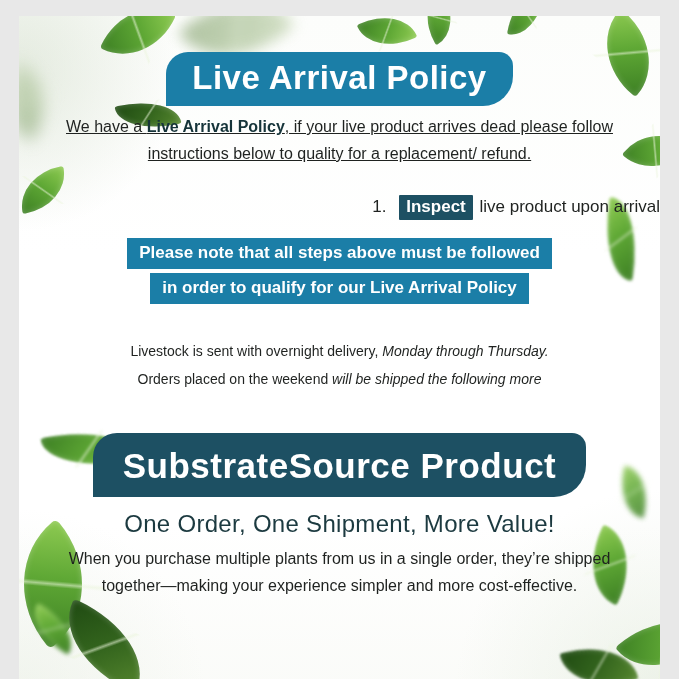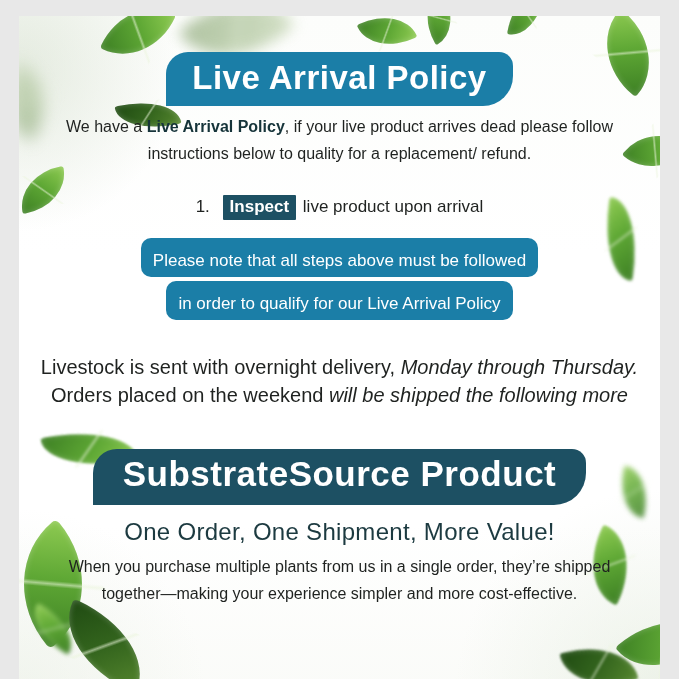--- a/index.html
+++ b/index.html
@@ -33,38 +33,38 @@
   .leaf.dark{background:linear-gradient(135deg,#55862e 0%,#33641d 50%,#1f4a12 100%);}
   .leaf.soft{background:linear-gradient(135deg,#b9cda4 0%,#93b07c 60%,#7b9a64 100%);}
   
   .ribbon{
     width:fit-content;margin:0 auto;color:#fff;font-weight:bold;
     background:var(--banner-teal);
     border-radius:22px 14px 30px 0;
     letter-spacing:.5px;position:relative;z-index:2;
   }
   .ribbon.top{margin-top:36px;padding:7px 26px 9px;font-size:33px;}
-  .ribbon.bottom{margin-top:40px;padding:5px 30px 11px;font-size:35px;background:var(--dark-teal);border-radius:24px 14px 32px 0;}
+  .ribbon.bottom{margin-top:40px;padding:13px 30px 11px;font-size:35px;background:var(--dark-teal);border-radius:24px 14px 32px 0;}
   
   .center{text-align:center;position:relative;z-index:2;}
-  .intro{margin-top:7px;font-size:16px;line-height:27px;}
+  .intro{margin-top:7px;font-size:16px;line-height:27px;text-decoration:underline;}
   .intro strong{color:#16343a;}
   .steps{margin-top:23px;font-size:17px;}
-  .step{line-height:34px;}
+  .step{line-height:34px;text-align:right;}
   .step .num{margin-right:6px;}
   .hl{
     display:inline-block;background:var(--dark-teal);color:#fff;font-weight:bold;
     padding:1px 7px 2px;line-height:22px;border-radius:1px;margin:0 2px;
   }
   .note{margin-top:14px;}
   .note-line{
     display:table;margin:4px auto;background:var(--banner-teal);color:#fff;
-    font-weight:normal;font-size:17px;padding:13px 12px 6px;border-radius:10px;
+    font-weight:bold;font-size:17px;padding:5px 12px 6px;border-radius:0;
   }
-  .shipping{margin-top:33px;font-size:20px;line-height:28px;}
+  .shipping{margin-top:33px;font-size:14px;line-height:28px;}
   .value-heading{margin-top:13px;font-size:24px;font-weight:normal;color:var(--heading-dark);letter-spacing:.3px;}
   .value-body{margin-top:7px;font-size:16px;line-height:27px;}
 </style>
 </head>
 <body>
 
 <div class="canvas">
 
   <div class="leaf" style="left:88px;top:-12px;width:62px;height:55px;transform:rotate(115deg);"></div>
   <div class="leaf soft" style="left:170px;top:-22px;width:95px;height:70px;transform:rotate(140deg);filter:blur(7px);opacity:.6;"></div>

